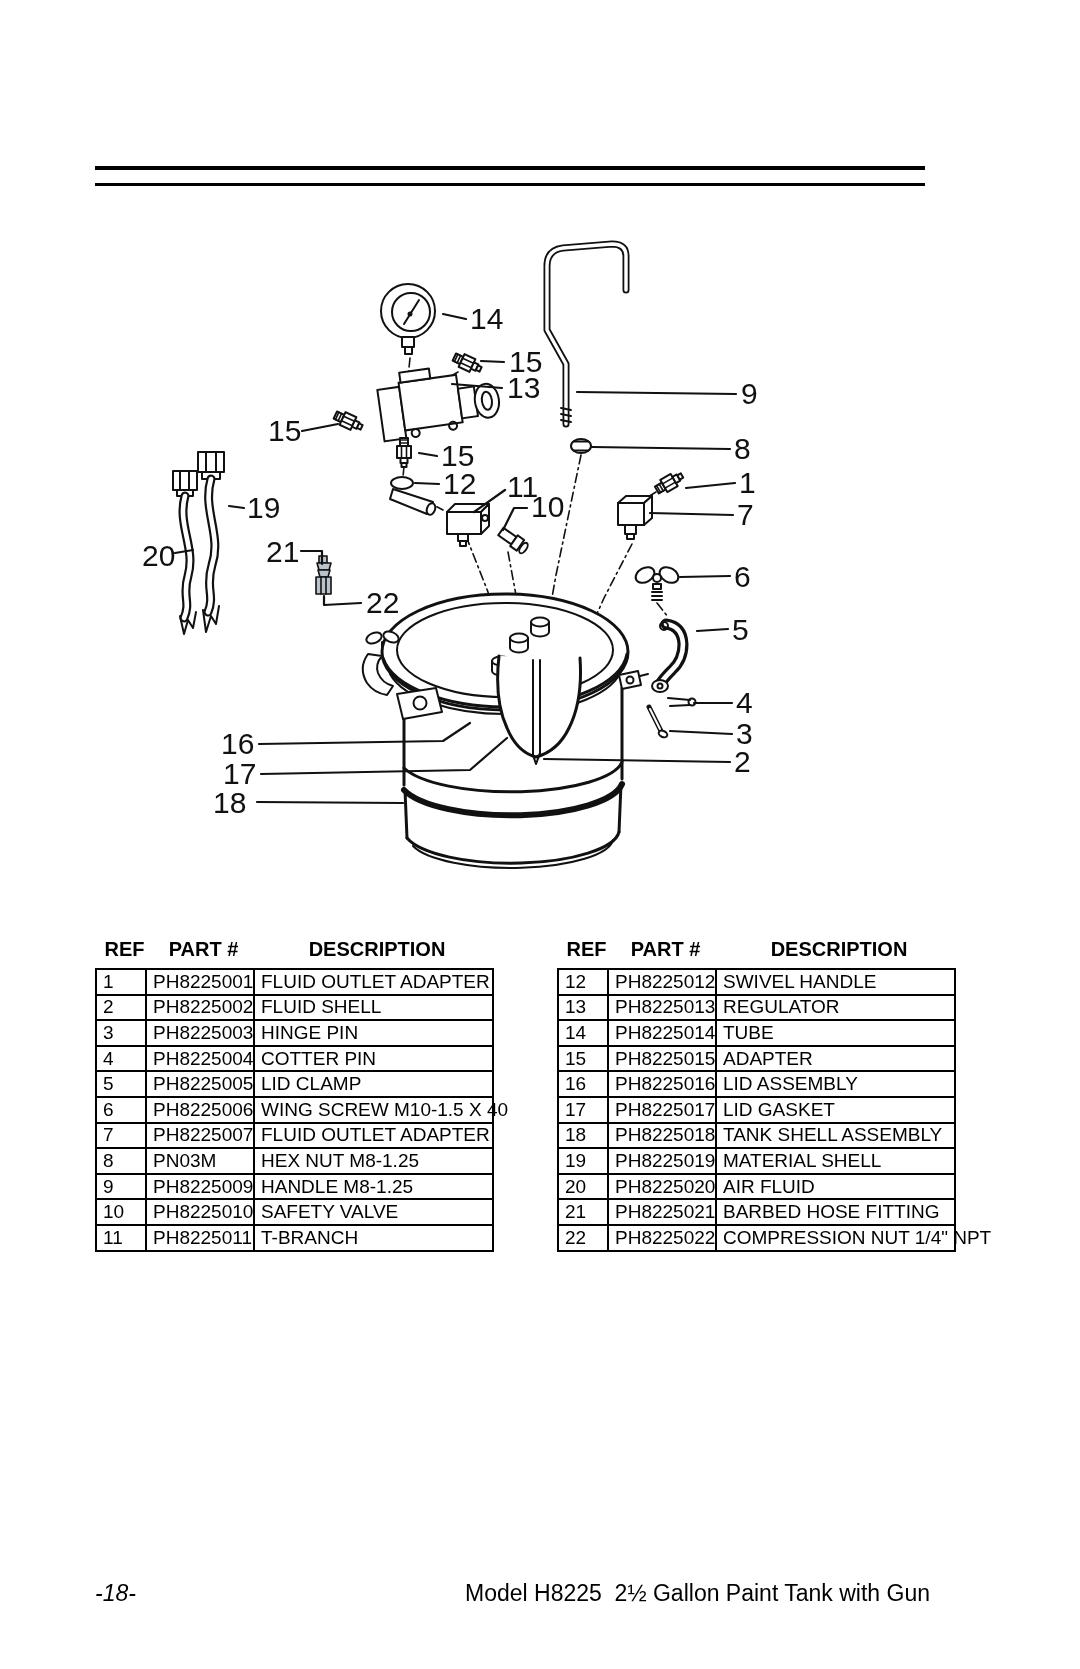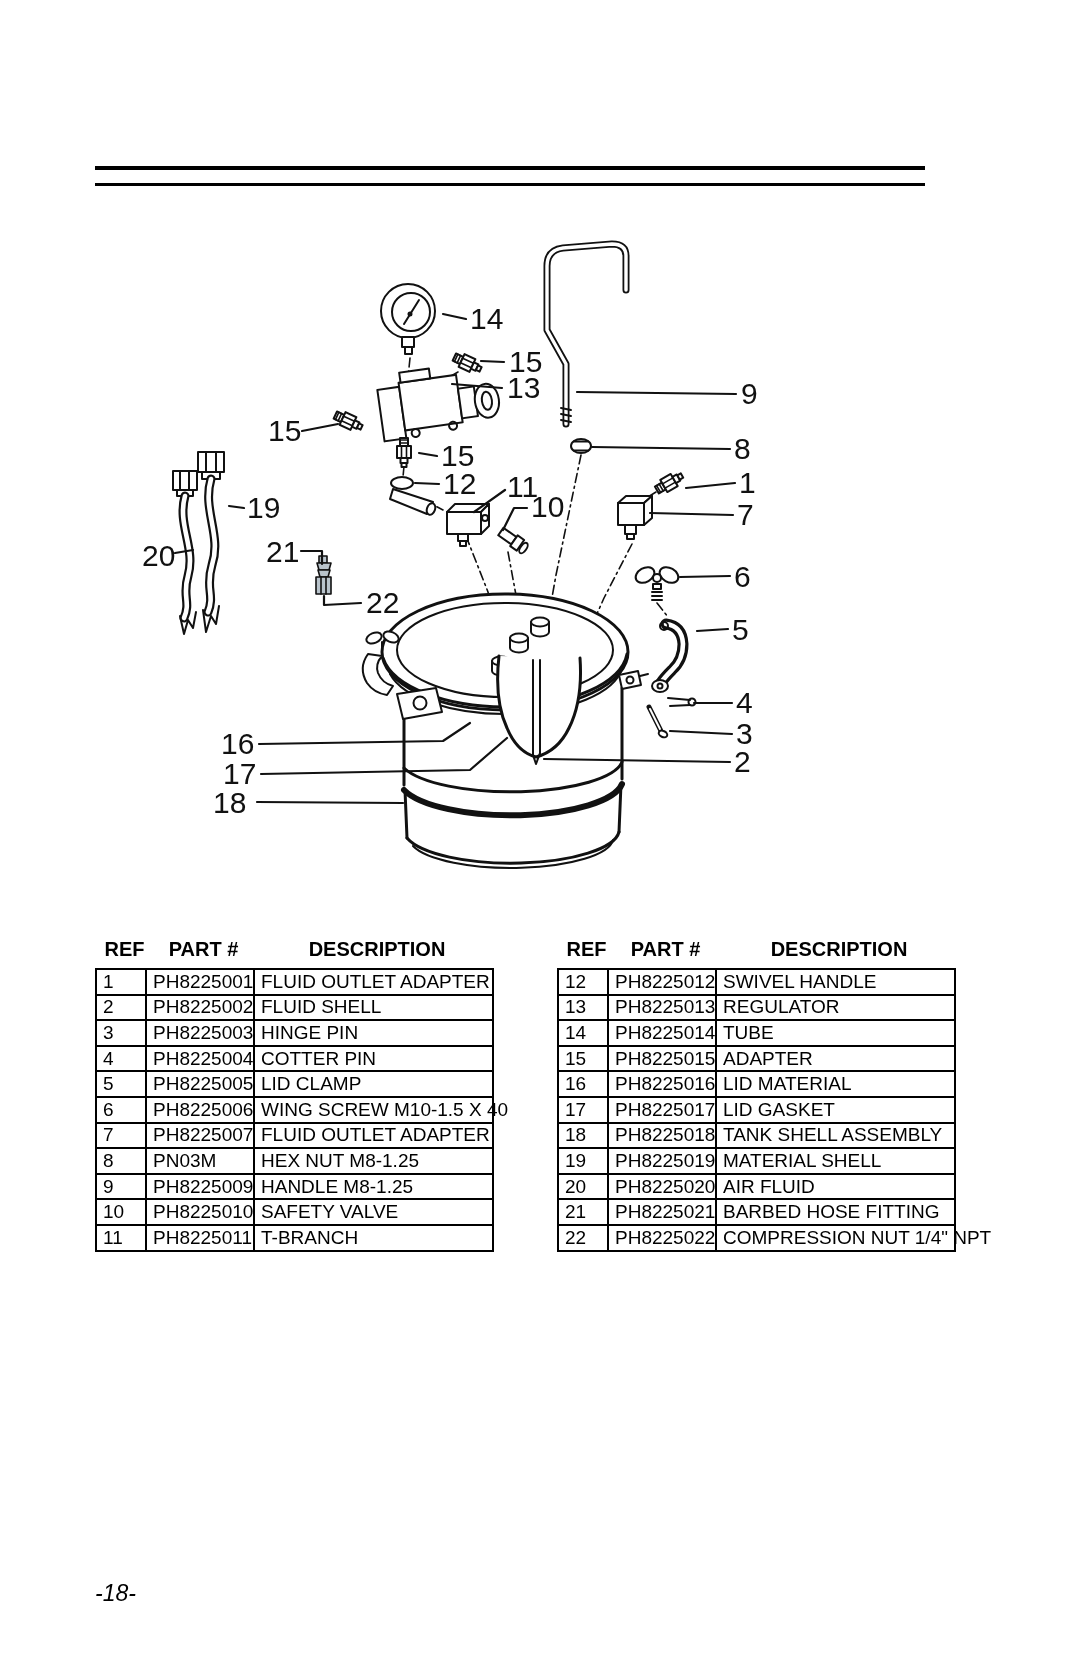--- a/index.html
+++ b/index.html
@@ -410,21 +410,21 @@
             <td>TUBE</td>
           </tr>
           <tr>
             <td>15</td>
             <td>PH8225015</td>
             <td>ADAPTER</td>
           </tr>
           <tr>
             <td>16</td>
             <td>PH8225016</td>
-            <td>LID MATERIAL</td>
+            <td>LID ASSEMBLY</td>
           </tr>
           <tr>
             <td>17</td>
             <td>PH8225017</td>
             <td>LID GASKET</td>
           </tr>
           <tr>
             <td>18</td>
             <td>PH8225018</td>
             <td>TANK SHELL ASSEMBLY</td>
@@ -448,15 +448,16 @@
             <td>22</td>
             <td>PH8225022</td>
             <td>COMPRESSION NUT 1/4" NPT</td>
           </tr>
         </tbody>
     </table>
   </div>
 
   <div class="footer">
     <span class="f-left">-18-</span>
+    <span class="f-right">Model H8225 &nbsp;2½ Gallon Paint Tank with Gun</span>
   </div>
 
 </div>
 
 </body></html>

